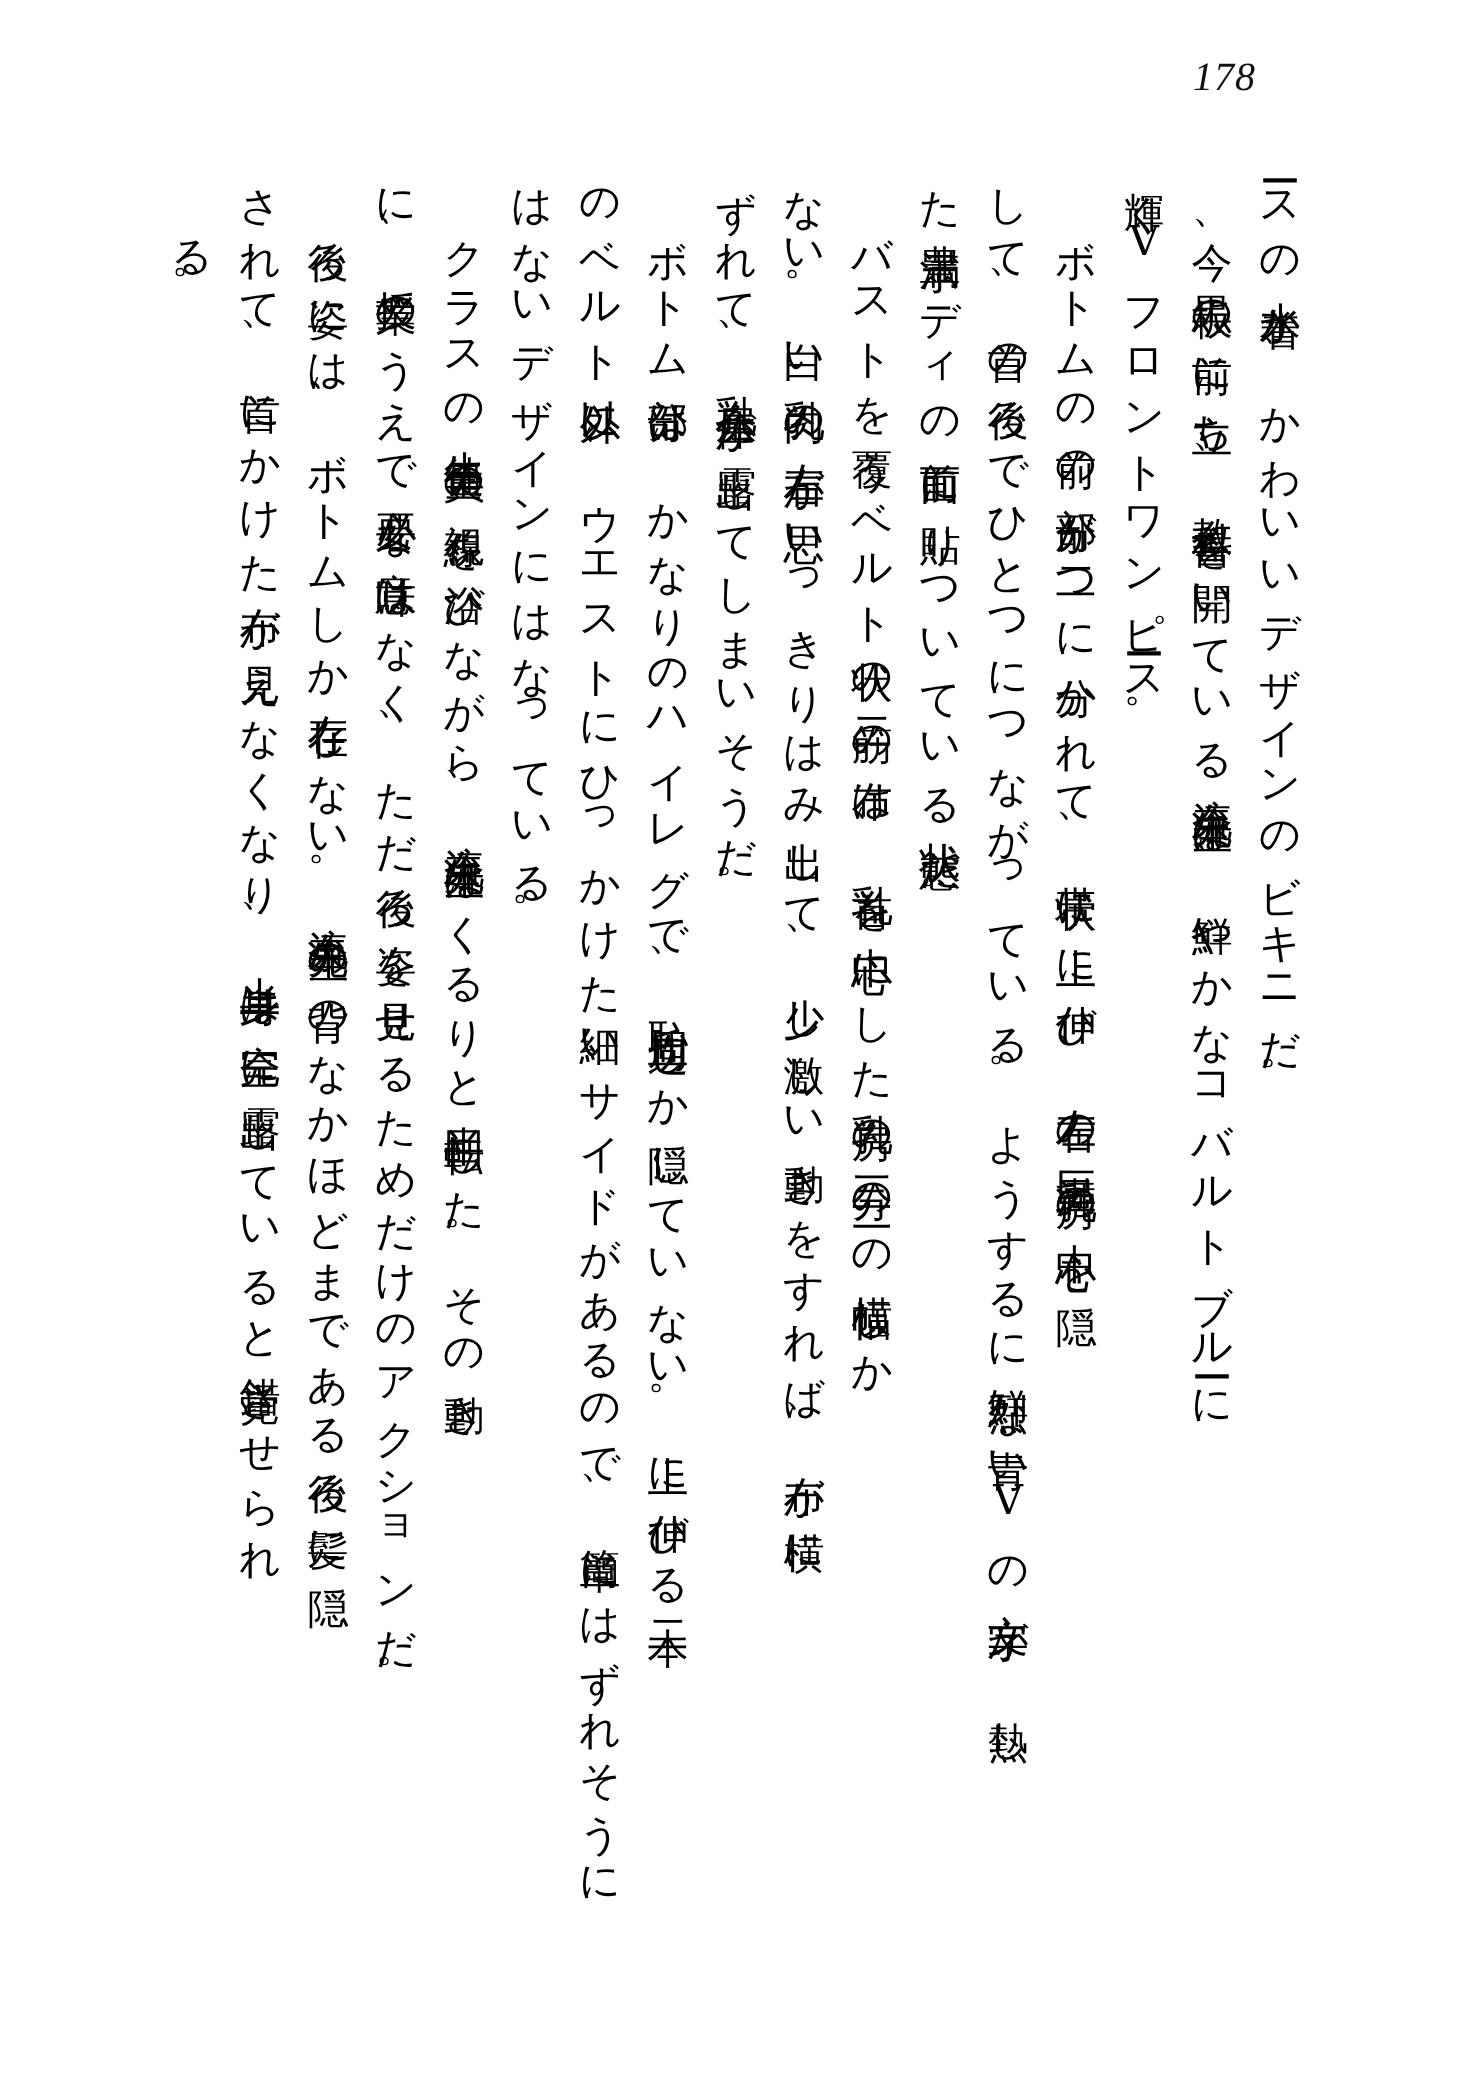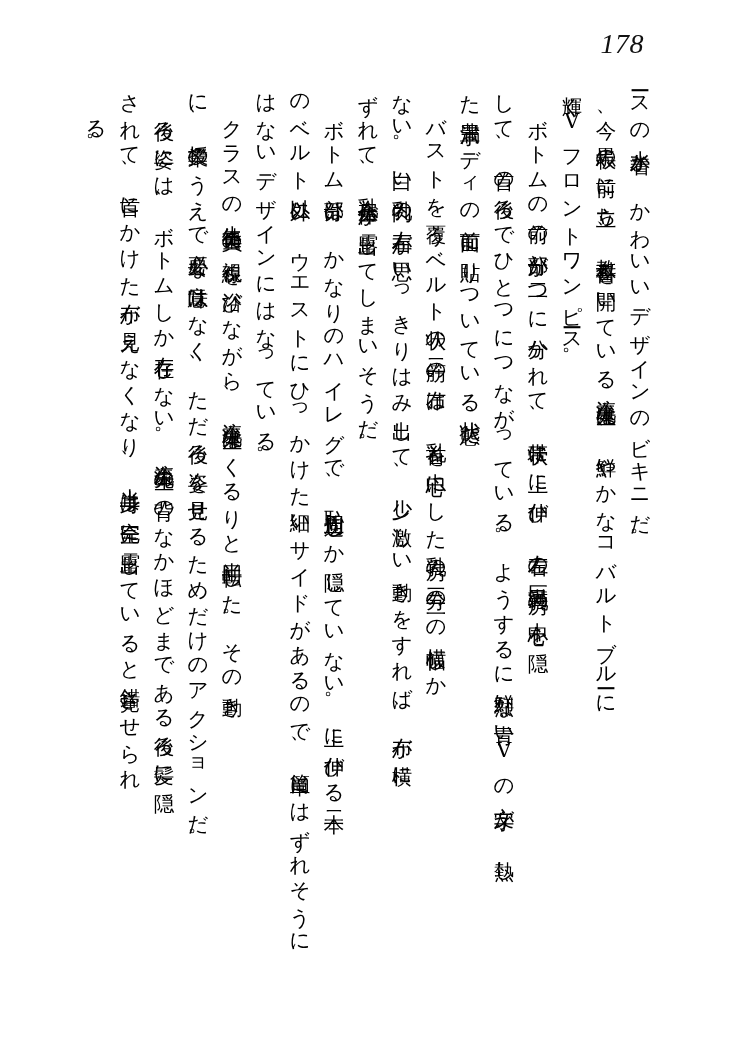--- a/index.html
+++ b/index.html
@@ -16,24 +16,24 @@
   }
   .page {
     position: relative;
     width: 736px;
     height: 1037px;
     box-sizing: border-box;
   }
   .page-number {
     position: absolute;
     top: 28px;
-    right: 92px;
+    right: 108px;
     font-family: "Liberation Serif", "DejaVu Serif", serif;
     font-style: italic;
-    font-size: 28px;
+    font-size: 20px;
     letter-spacing: 0.5px;
     color: #111;
   }
   .body-text {
     position: absolute;
     top: 80px;
     right: 86px;
     bottom: 70px;
     left: 86px;
     display: flex;

